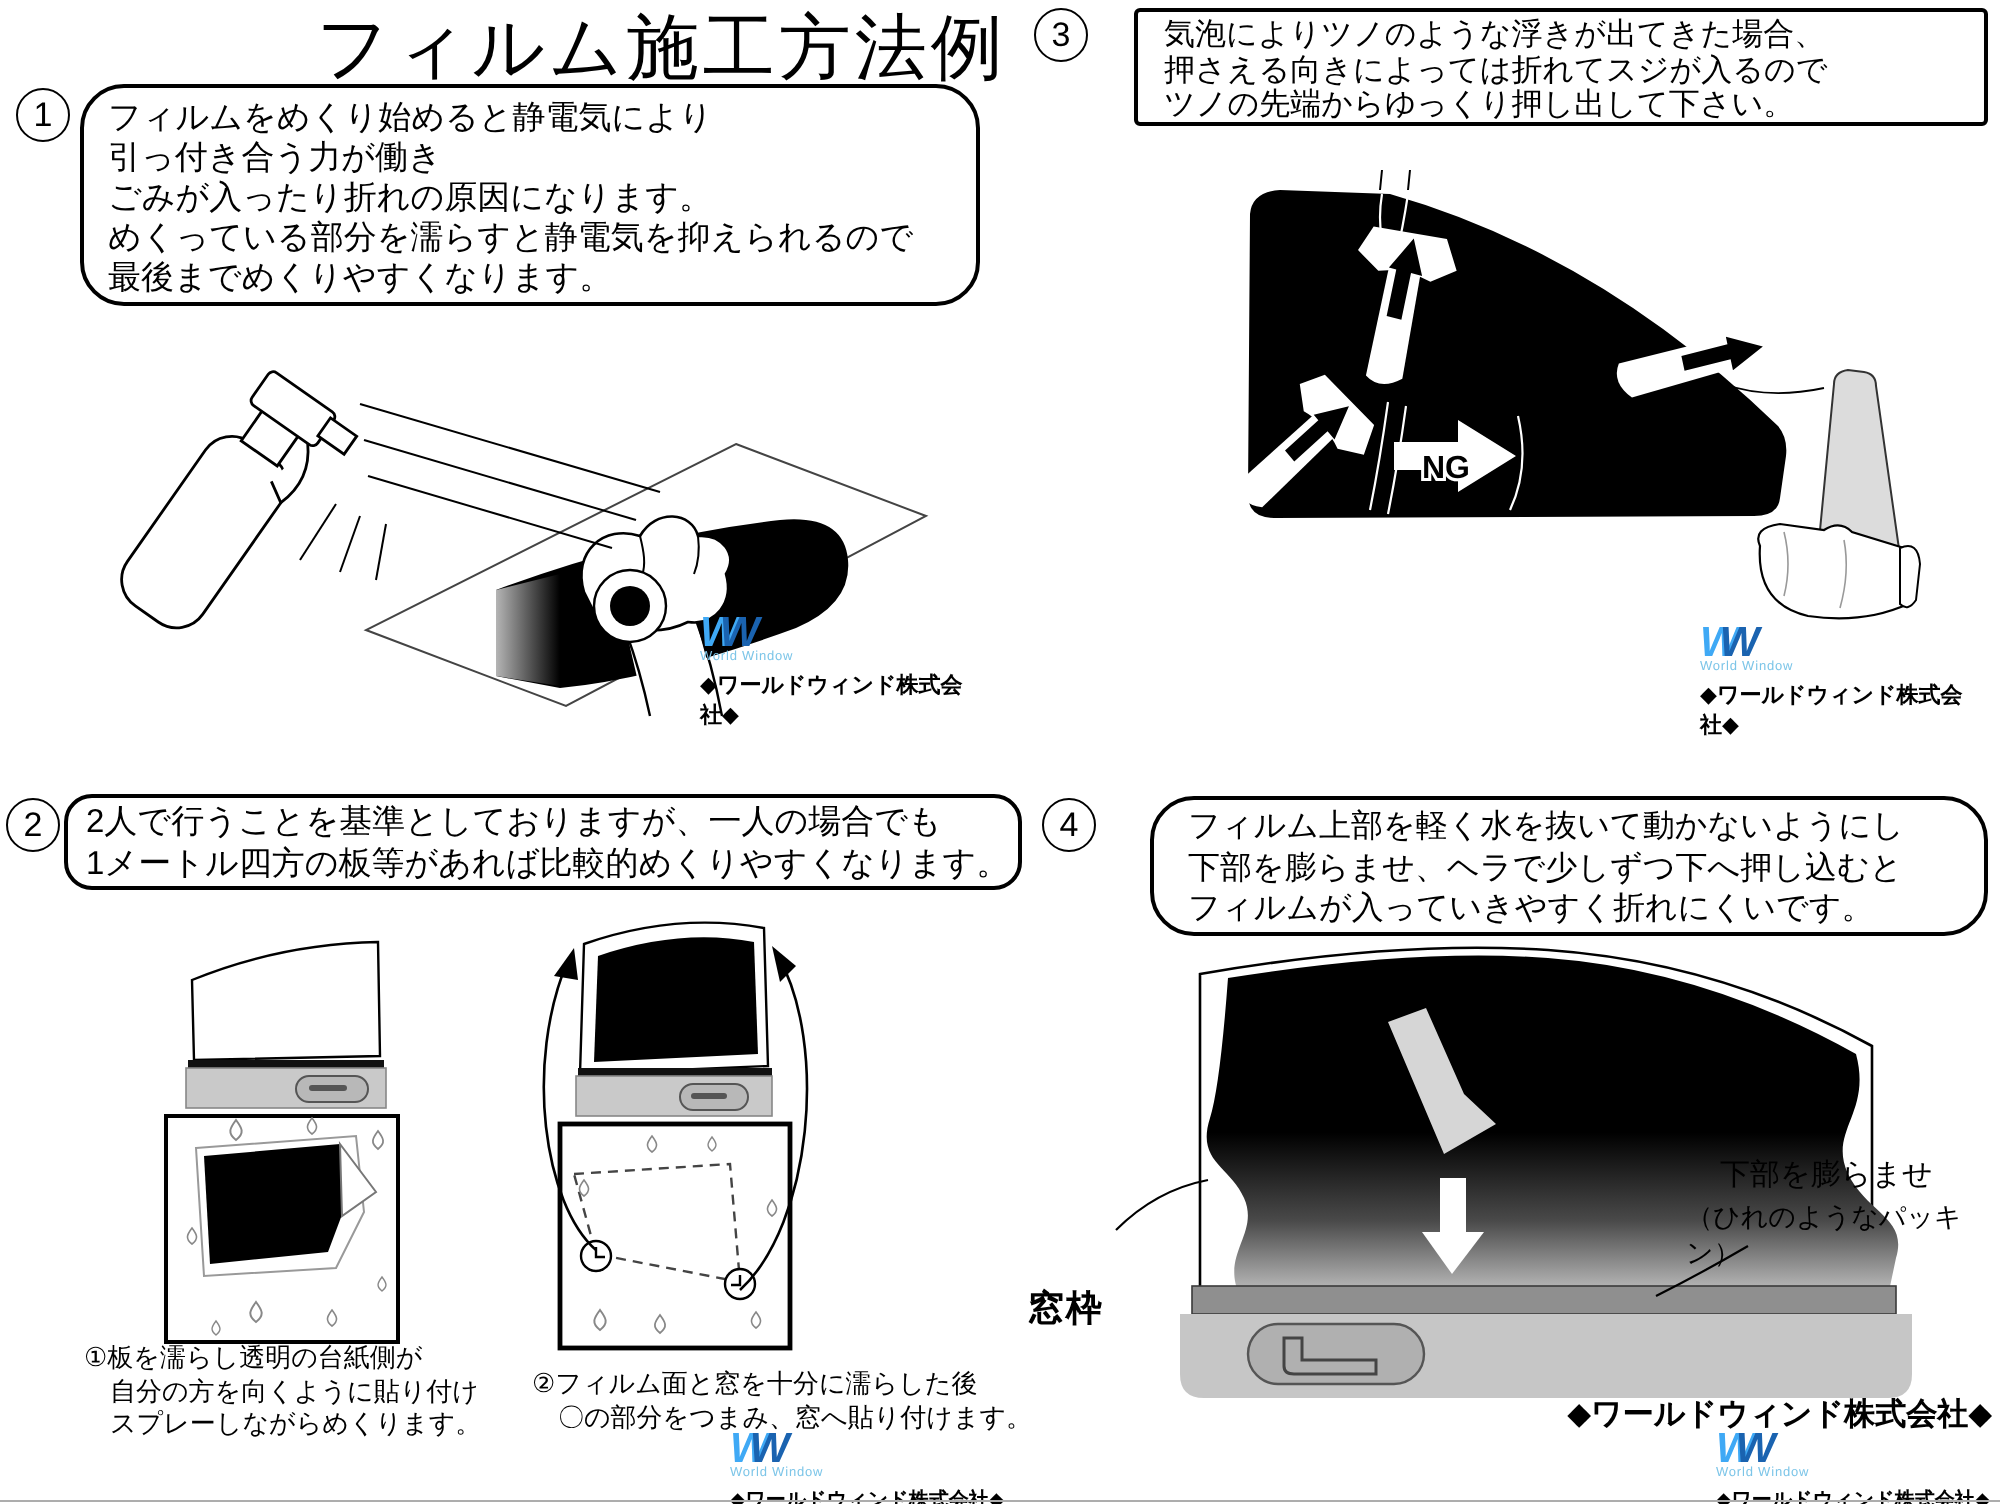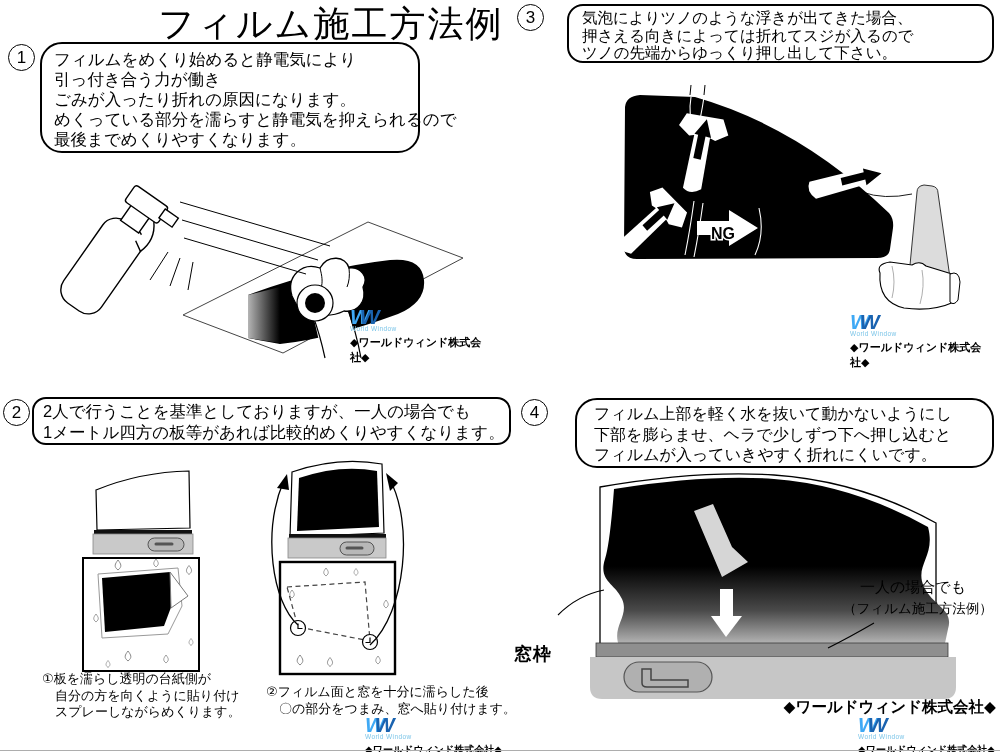--- a/index.html
+++ b/index.html
@@ -12,25 +12,25 @@
   #title{left:158px;top:0px;font-size:36px;letter-spacing:2px;font-weight:500;}
   .stepnum{
     width:27px;height:27px;border:1.8px solid #000;border-radius:50%;
     display:flex;align-items:center;justify-content:center;
     font-size:17px;box-sizing:border-box;background:#fff;
   }
   .bubble{
     border:2px solid #000;border-radius:18px;box-sizing:border-box;background:#fff;
   }
   .bubble .ml{position:absolute;}
-  #b1{left:40px;top:42px;width:380px;height:111px;border-radius:22px;}
+  #b1{left:40px;top:42px;width:450px;height:111px;border-radius:22px;}
   #b1 .ml{left:12px;top:5px;font-size:16.5px;line-height:20px;}
   #b2{left:32px;top:397px;width:479px;height:48px;border-radius:14px;padding-left:10px;}
   #b2 .ml{left:9px;top:2px;font-size:16.5px;line-height:21px;}
-  #b3{left:567px;top:4px;width:427px;height:59px;border-radius:16px;}
+  #b3{left:567px;top:4px;width:427px;height:59px;border-radius:3px;}
   #b3 .ml{left:13px;top:3px;font-size:15.5px;line-height:17.5px;}
   #b4{left:575px;top:398px;width:419px;height:70px;border-radius:22px;}
   #b4 .ml{left:17px;top:4px;font-size:16px;line-height:20.5px;}
   .cap{font-size:13px;line-height:16.5px;}
   #note3{left:547px;top:266px;font-size:15px;line-height:19.3px;}
   #lbl-madowaku{left:514px;top:617px;font-size:18px;font-weight:bold;letter-spacing:1px;margin-top:25px;}
   #lbl-molding{left:860px;top:578px;font-size:15px;}
   #lbl-molding-sub{left:843px;top:600px;font-size:13.5px;}
   .brand{}
   .ww{font-weight:bold;font-style:italic;font-size:21px;line-height:17px;}
@@ -243,22 +243,22 @@
     <path d="M 50,150 Q 70,130 96,125" fill="none" stroke="#000" stroke-width="1.1"></path>
     <path d="M 320,183 Q 342,172 366,158" fill="none" stroke="#000" stroke-width="1.1"></path>
   </svg>
 
   <div class="abs cap ml" style="left:266px;top:684px;">②フィルム面と窓を十分に濡らした後
 　〇の部分をつまみ、窓へ貼り付けます。</div>
   <div class="abs cap ml" style="left:42px;top:671px;">①板を濡らし透明の台紙側が
 　自分の方を向くように貼り付け
 　スプレーしながらめくります。</div>
   <div class="abs" id="lbl-madowaku">窓枠</div>
-  <div class="abs" id="lbl-molding">一人の場合でも</div>
-  <div class="abs" id="lbl-molding-sub">（フィルム施工方法例）</div>
+  <div class="abs" id="lbl-molding">下部を膨らませ</div>
+  <div class="abs" id="lbl-molding-sub">（ひれのようなパッキン）</div>
 
   <div class="abs brand" style="left:350px;top:308px;width:140px;">
     <div class="ww" style="margin-right:7px;"><span class="w1">W</span><span class="w2">W</span></div>
     <div class="ww-sub" style="margin-right:4px;">World Window</div>
     <div class="ww-name">◆ワールドウィンド株式会社◆</div>
   </div>
 
   <div class="abs brand" style="left:850px;top:313px;width:138px;">
     <div class="ww" style="margin-right:4px;"><span class="w1">W</span><span class="w2">W</span></div>
     <div class="ww-sub" style="margin-right:1px;">World Window</div>

